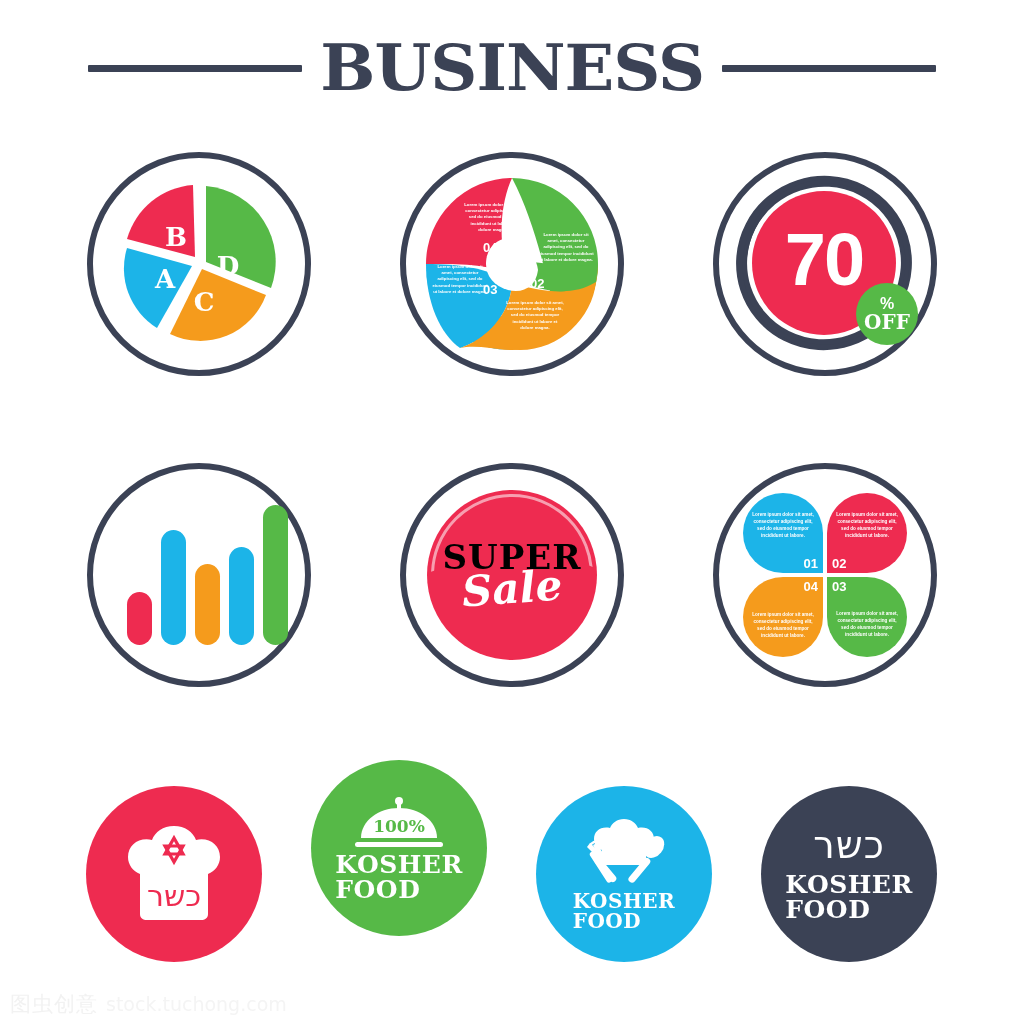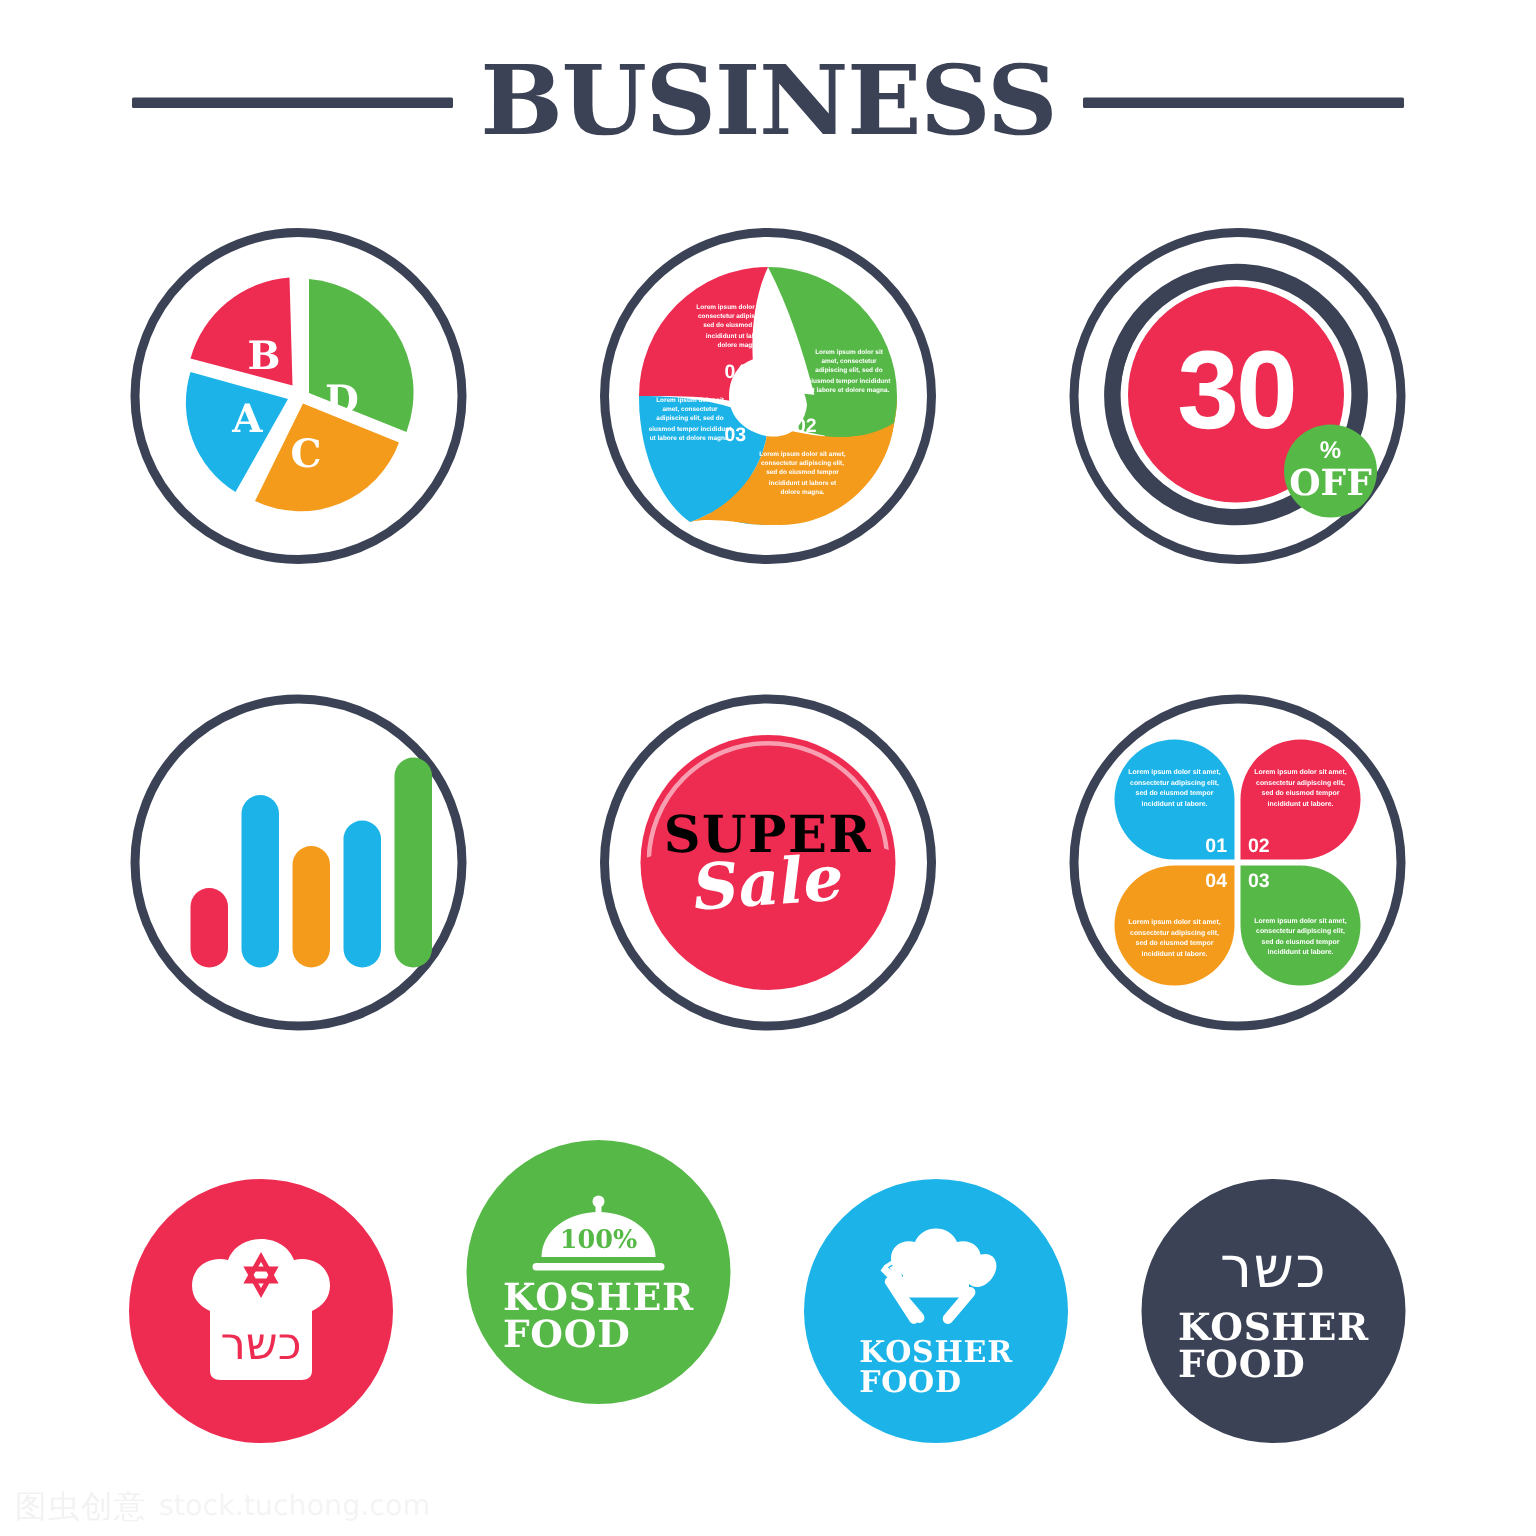--- a/index.html
+++ b/index.html
@@ -99,21 +99,21 @@
     font-size: 74px; line-height:1; letter-spacing:-2px;
     transform: translateY(-3px);
   }
   #badge50-off {
     position:absolute; right: 2px; bottom: 14px;
     width: 62px; height: 62px; border-radius:50%;
     display:flex; flex-direction:column; align-items:center; justify-content:center;
     color:#fff;
   }
   #badge50-off .pct { font-size: 16px; font-weight:700; line-height:1; font-family:"Liberation Sans",sans-serif;}
-  #badge50-off .off { font-size: 24px; font-weight:700; line-height:1.05; font-family:"DejaVu Serif",serif;}
+  #badge50-off .off { font-size: 20px; font-weight:700; line-height:1.05; font-family:"DejaVu Serif",serif;}
 
   
   #supersale-wrap { position: relative; width: 180px; height: 180px; }
   #supersale-disc {
     position:absolute; left:5px; top:5px; width:170px; height:170px; border-radius:50%;
     display:flex; flex-direction:column; align-items:center; justify-content:center;
   }
   #supersale-disc::before{
     content:""; position:absolute; left:4px; top:4px; right:4px; bottom:4px;
     border-radius:50%; border:3px solid rgba(255,255,255,.55);
@@ -235,21 +235,21 @@
         <div xmlns="http://www.w3.org/1999/xhtml" style="font-size:4.3px;line-height:1.45;color:#fff;font-weight:700;text-align:center;font-family:'Liberation Sans',sans-serif;">Lorem ipsum dolor sit amet, consectetur adipiscing elit, sed do eiusmod tempor incididunt ut labore et dolore magna.</div>
       </foreignObject>
     </svg>
   </div>
 
   <div class="tile" id="tile-badge-50">
     <div id="badge50-wrap">
       <div class="ink-ring"></div>
       <div class="ink-ring2"></div>
       <div id="badge50-disc" style="background:#ee2b50;">
-        <span id="badge50-num">30</span>
+        <span id="badge50-num">70</span>
       </div>
       <div id="badge50-off" style="background:#56b947;">
         <span class="pct">%</span>
         <span class="off">OFF</span>
       </div>
     </div>
   </div>
 
   <div class="tile" id="tile-bar-chart">
     <div id="bar-chart">

